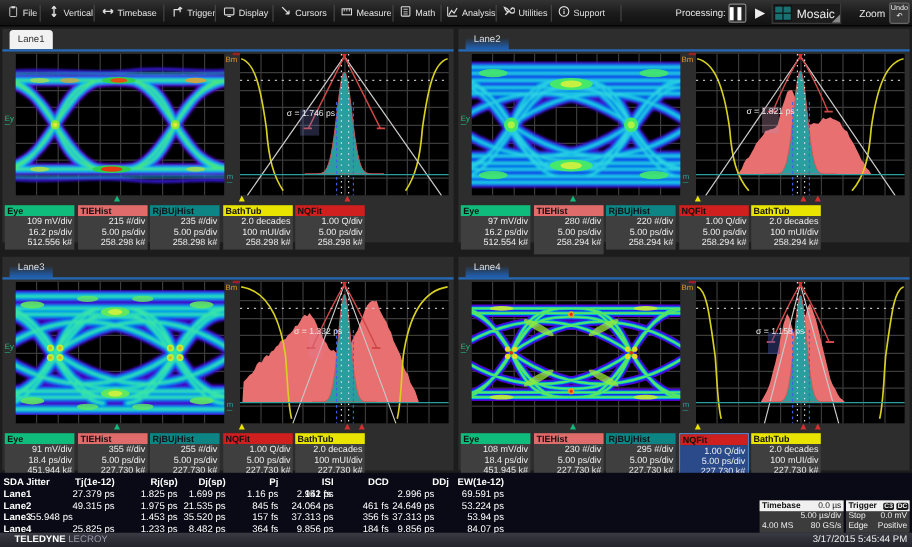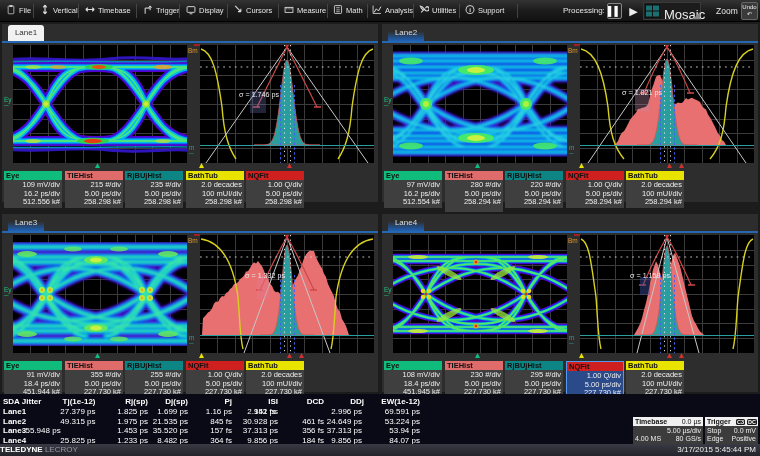--- a/index.html
+++ b/index.html
@@ -59,21 +59,21 @@
     <div style="position:absolute;left:607px;top:3px;width:15px;height:16px;background:#222;border:1px solid #888;border-radius:2px;color:#fff;text-align:center;font-size:9px;line-height:15px;font-weight:bold">▌▌</div>
     <div style="position:absolute;left:626px;top:3px;width:15px;height:16px;color:#eee;text-align:center;font-size:11px;line-height:16px">▶</div>
     <div style="position:absolute;left:643px;top:2px;width:58px;height:18px;background:#1c1c1c;border:1px solid #3a3a3a">
       <svg width="15" height="14" viewBox="0 0 15 14" style="position:absolute;left:1px;top:1px">
         <rect width="15" height="14" fill="#111"></rect>
         <rect x="1" y="1.5" width="6" height="5" fill="#1a7070"></rect>
         <rect x="8" y="1.5" width="6" height="5" fill="#1a7070"></rect>
         <rect x="1" y="7.5" width="6" height="5" fill="#1a7070"></rect>
         <rect x="8" y="7.5" width="6" height="5" fill="#1a7070"></rect>
       </svg>
-      <span style="position:absolute;left:20px;top:4px;color:#eee;font-size:13px">Mosaic</span>
+      <span style="position:absolute;left:20px;top:4px;color:#eee;font-size:10px">Mosaic</span>
       <svg width="7" height="7" style="position:absolute;right:0;bottom:0">
         <path d="M7 0 L7 7 L0 7 Z" fill="#888"></path>
       </svg>
     </div>
     <div style="position:absolute;left:716px;top:0;color:#e6e6e6;font-size:8.5px;line-height:22px">Zoom</div>
     <div style="position:absolute;left:741px;top:2px;width:17px;height:18px;background:#3a3a3a;border:1px solid #666;border-radius:2px;color:#eee;font-size:6px;text-align:center;line-height:7px;padding-top:1px">Undo<br>↶</div>
   </div>
 <div style="position:absolute;left:2px;top:24px;width:376px;height:178px;background:#2d2d2d">
     <div style="position:absolute;left:6px;top:1px;width:36px;height:16px;background:#f2f2f2;border-radius:3px 3px 0 0;color:#333;font-size:8px;text-align:center;line-height:16px">Lane1</div>
     <div style="position:absolute;left:0;top:17px;width:100%;height:2px;background:#2667b2"></div>
@@ -618,37 +618,37 @@
     </div>
   </div>
 <div style="position:absolute;left:0;top:394px;width:760px;height:50px;background:#0a0a16;font-size:8px;color:#fff">
     <div style="position:absolute;left:3px;top:3px;font-weight:bold">SDA Jitter</div>
     <div style="position:absolute;left:25.5px;top:3px;width:70px;text-align:right;font-weight:bold">Tj(1e-12)</div>
     <div style="position:absolute;left:78px;top:3px;width:70px;text-align:right;font-weight:bold">Rj(sp)</div>
     <div style="position:absolute;left:118px;top:3px;width:70px;text-align:right;font-weight:bold">Dj(sp)</div>
     <div style="position:absolute;left:162px;top:3px;width:70px;text-align:right;font-weight:bold">Pj</div>
     <div style="position:absolute;left:208px;top:3px;width:70px;text-align:right;font-weight:bold">ISI</div>
     <div style="position:absolute;left:254px;top:3px;width:70px;text-align:right;font-weight:bold">DCD</div>
-    <div style="position:absolute;left:294px;top:3px;width:70px;text-align:right;font-weight:bold">DDj</div>
+    <div style="position:absolute;left:304px;top:3px;width:70px;text-align:right;font-weight:bold">DDj</div>
     <div style="position:absolute;left:350px;top:3px;width:70px;text-align:right;font-weight:bold">EW(1e-12)</div>
     <div style="position:absolute;left:3px;top:13.0px;font-weight:bold">Lane1</div>
     <div style="position:absolute;left:25.5px;top:13.0px;width:70px;text-align:right">27.379 ps</div>
     <div style="position:absolute;left:78px;top:13.0px;width:70px;text-align:right">1.825 ps</div>
     <div style="position:absolute;left:118px;top:13.0px;width:70px;text-align:right">1.699 ps</div>
     <div style="position:absolute;left:162px;top:13.0px;width:70px;text-align:right">1.16 ps</div>
     <div style="position:absolute;left:208px;top:13.0px;width:70px;text-align:right">2.952 ps</div>
     <div style="position:absolute;left:254px;top:13.0px;width:70px;text-align:left">141 fs</div>
     <div style="position:absolute;left:292px;top:13.0px;width:70px;text-align:right">2.996 ps</div>
     <div style="position:absolute;left:350px;top:13.0px;width:70px;text-align:right">69.591 ps</div>
     <div style="position:absolute;left:3px;top:22.6px;font-weight:bold">Lane2</div>
     <div style="position:absolute;left:25.5px;top:22.6px;width:70px;text-align:right">49.315 ps</div>
     <div style="position:absolute;left:78px;top:22.6px;width:70px;text-align:right">1.975 ps</div>
     <div style="position:absolute;left:118px;top:22.6px;width:70px;text-align:right">21.535 ps</div>
     <div style="position:absolute;left:162px;top:22.6px;width:70px;text-align:right">845 fs</div>
-    <div style="position:absolute;left:208px;top:22.6px;width:70px;text-align:right">30.928 ps</div>
+    <div style="position:absolute;left:208px;top:22.6px;width:70px;text-align:right">24.064 ps</div>
     <div style="position:absolute;left:254px;top:22.6px;width:70px;text-align:right">461 fs</div>
     <div style="position:absolute;left:292px;top:22.6px;width:70px;text-align:right">24.649 ps</div>
     <div style="position:absolute;left:350px;top:22.6px;width:70px;text-align:right">53.224 ps</div>
     <div style="position:absolute;left:3px;top:32.2px;font-weight:bold">Lane3</div>
     <div style="position:absolute;left:25.5px;top:32.2px;width:70px;">55.948 ps</div>
     <div style="position:absolute;left:78px;top:32.2px;width:70px;text-align:right">1.453 ps</div>
     <div style="position:absolute;left:118px;top:32.2px;width:70px;text-align:right">35.520 ps</div>
     <div style="position:absolute;left:162px;top:32.2px;width:70px;text-align:right">157 fs</div>
     <div style="position:absolute;left:208px;top:32.2px;width:70px;text-align:right">37.313 ps</div>
     <div style="position:absolute;left:254px;top:32.2px;width:70px;text-align:right">356 fs</div>
@@ -676,12 +676,12 @@
 <div style="position:absolute;left:705px;top:417px;width:53px;height:27px;background:#3c3c3c">
     <div style="position:absolute;left:0;top:0;width:100%;height:9px;background:#f0f0f0"></div>
     <div style="position:absolute;left:2px;top:0.5px;font-size:7px;color:#111"><b>Trigger</b></div>
     <div style="position:absolute;right:13px;top:1.5px;background:#1a1a1a;color:#fff;border-radius:1.5px;font-size:5.5px;line-height:6.5px;padding:0 1px;font-weight:bold">C3</div>
     <div style="position:absolute;right:1px;top:1.5px;background:#1a1a1a;color:#fff;border-radius:1.5px;font-size:5.5px;line-height:6.5px;padding:0 1px;font-weight:bold">DC</div>
     <div style="position:absolute;left:2px;top:9.5px;font-size:7px;color:#eee;white-space:nowrap">Stop</div>
     <div style="position:absolute;right:2px;top:9.5px;font-size:7px;color:#eee;white-space:nowrap">0.0 mV</div>
     <div style="position:absolute;left:2px;top:18px;font-size:7px;color:#eee;white-space:nowrap">Edge</div>
     <div style="position:absolute;right:2px;top:18px;font-size:7px;color:#eee;white-space:nowrap">Positive</div>
   </div>
-<div style="position:absolute;left:0;top:444px;width:760px;height:12px;background:linear-gradient(#3a3a44,#23232b);font-size:8px;line-height:12px"><span style="color:#fff;font-weight:bold;padding-left:0">TELEDYNE</span><span style="color:#99a"> LECROY</span><span style="float:right;color:#eee;padding-right:4px">3/17/2015 5:45:44 PM</span></div>
+<div style="position:absolute;left:0;top:444px;width:760px;height:12px;background:linear-gradient(#3a3a44,#23232b);font-size:8px;line-height:12px"><span style="color:#fff;font-weight:bold;padding-left:12px">TELEDYNE</span><span style="color:#99a"> LECROY</span><span style="float:right;color:#eee;padding-right:4px">3/17/2015 5:45:44 PM</span></div>
 </body></html>

